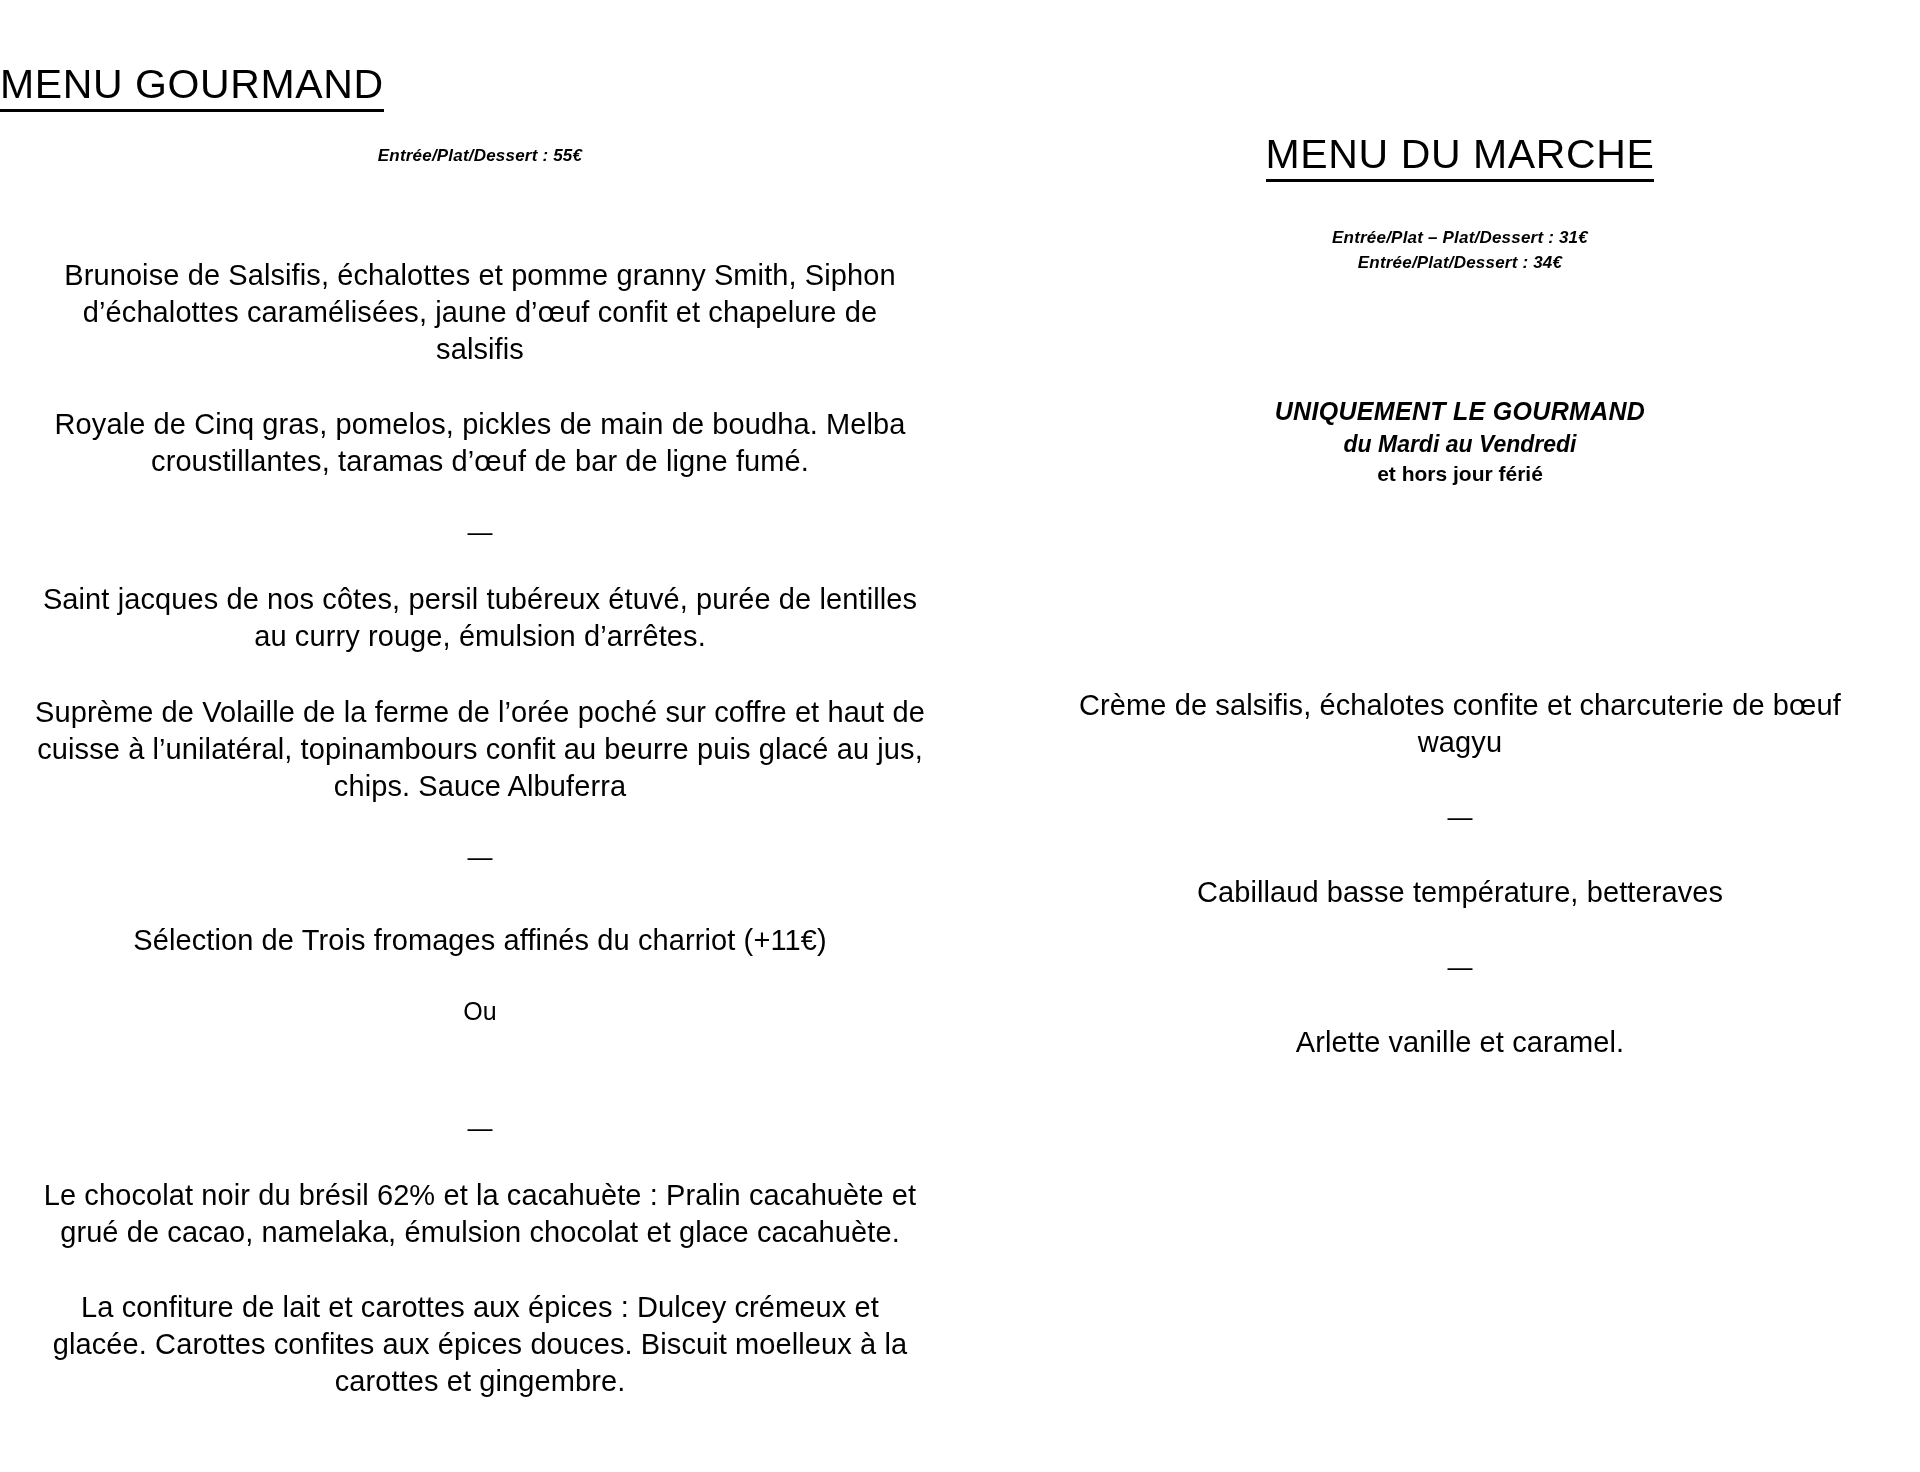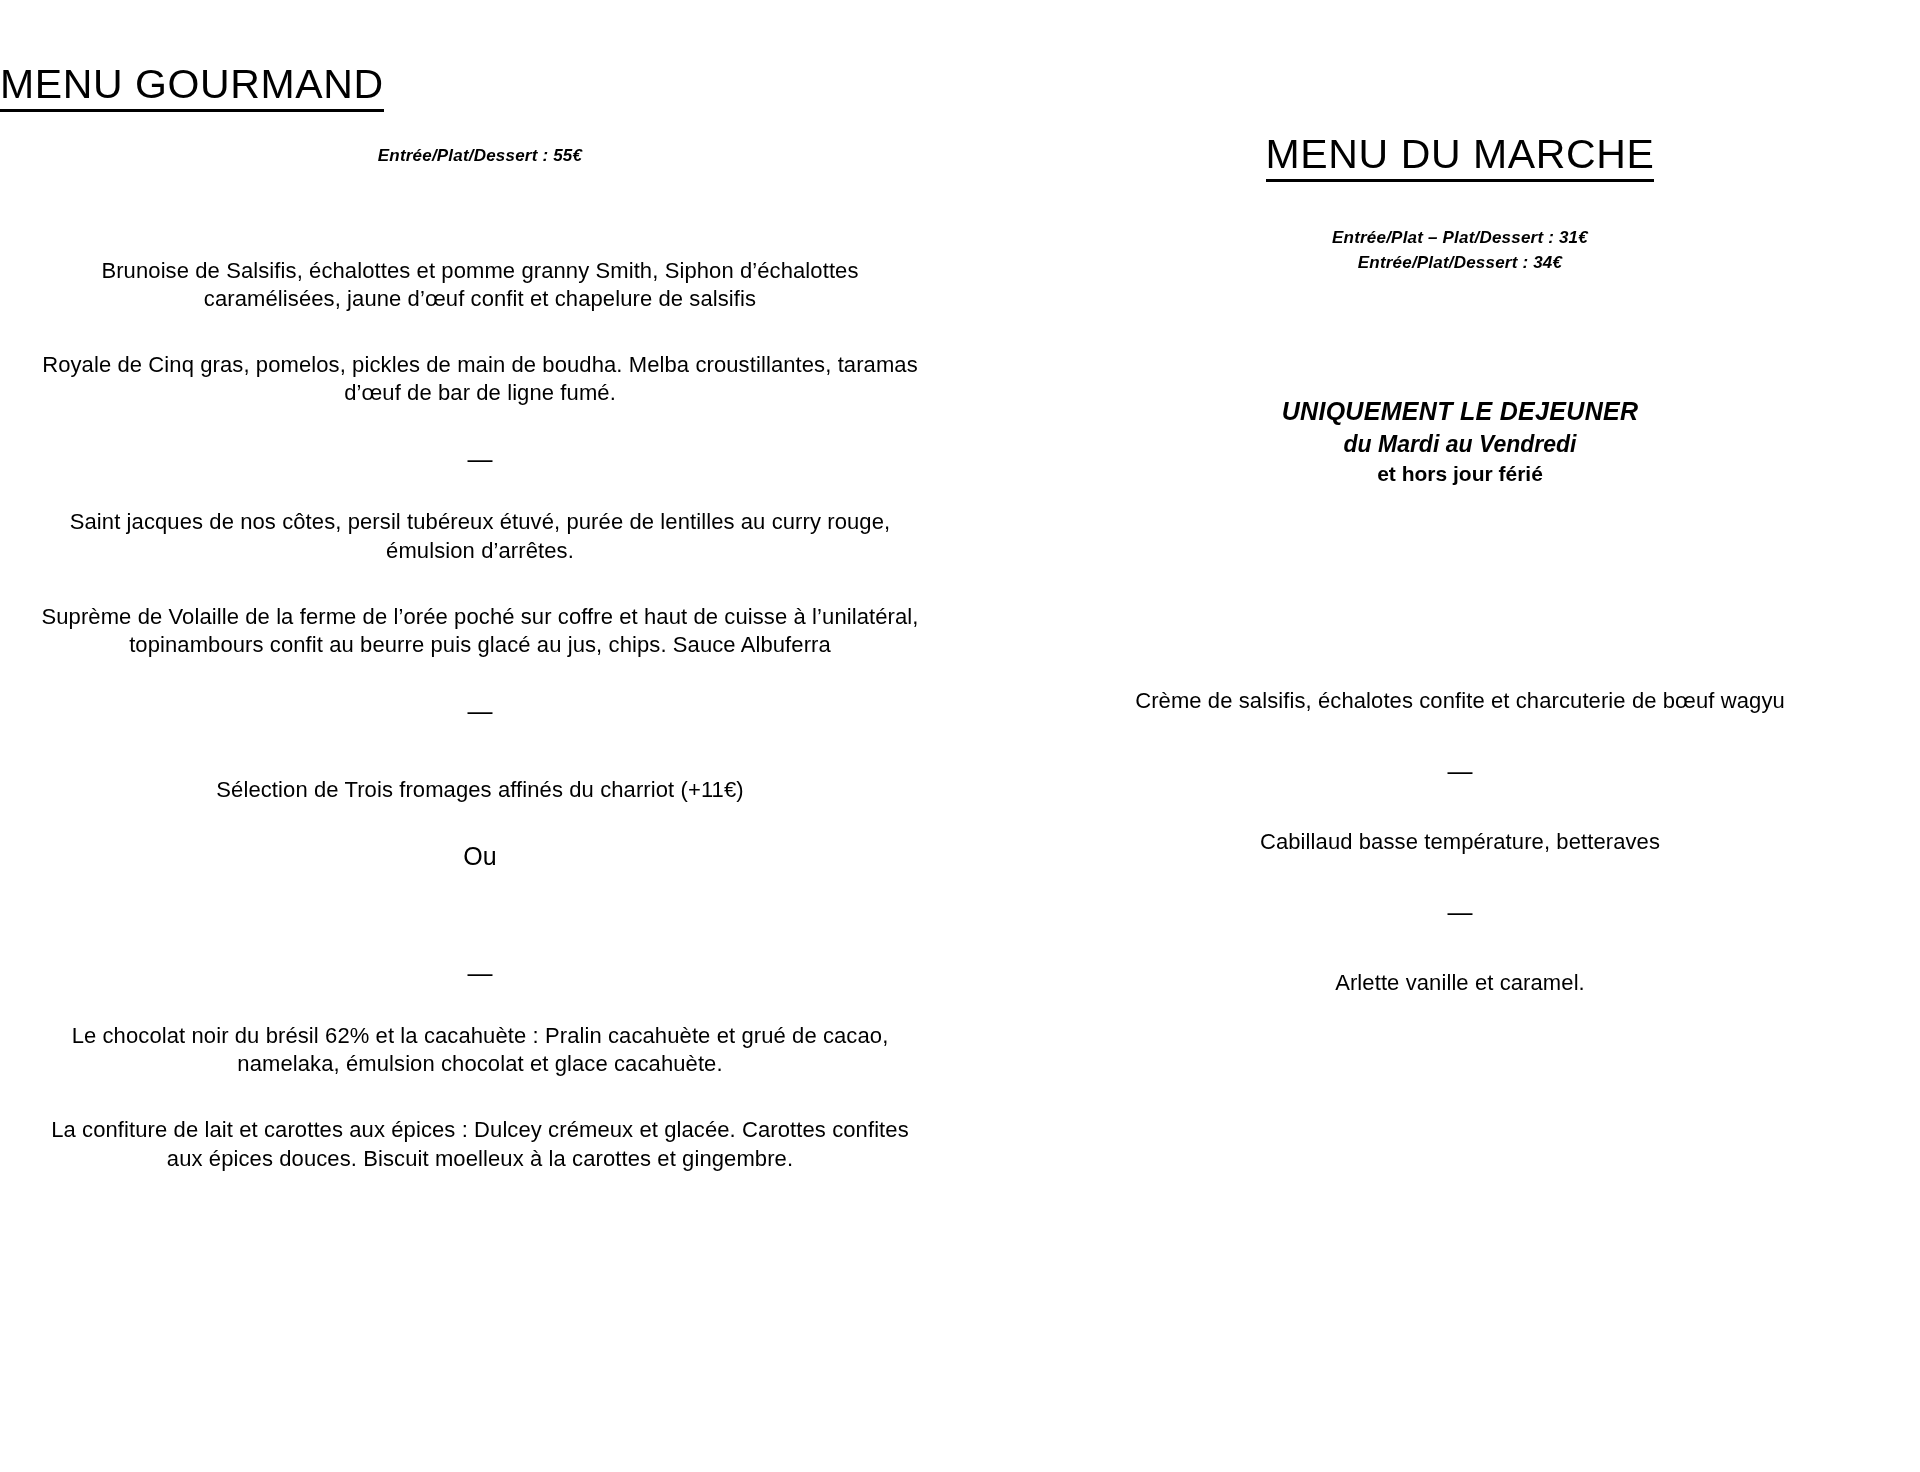--- a/index.html
+++ b/index.html
@@ -95,21 +95,21 @@
   }
   .notice-sub2 {
     font-size: 21px;
     font-weight: bold;
     font-style: normal;
     margin: 0;
   }
 
   
   .dish {
-    font-size: 22px;
+    font-size: 29px;
     line-height: 1.28;
     margin: 0 auto;
     font-weight: 400;
     letter-spacing: 0.1px;
   }
   .dish-left {
     width: 890px;
   }
   .dish-right {
     width: 830px;
@@ -209,21 +209,21 @@
     <div class="title-wrap-right">
       <h1 class="menu-title">MENU DU MARCHE</h1>
     </div>
 
     <div class="price-block-right">
       <p class="price-line">Entrée/Plat – Plat/Dessert : 31€</p>
       <p class="price-line">Entrée/Plat/Dessert : 34€</p>
     </div>
 
     <div class="notice">
-      <p class="notice-main">UNIQUEMENT LE DEJEUNER</p>
+      <p class="notice-main">UNIQUEMENT LE GOURMAND</p>
       <p class="notice-sub">du Mardi au Vendredi</p>
       <p class="notice-sub2">et hors jour férié</p>
     </div>
 
     <div class="courses-right">
 
       <p class="dish dish-right">Crème de salsifis, échalotes confite et charcuterie de bœuf wagyu</p>
 
       <div class="rgap-sep"></div>
 

